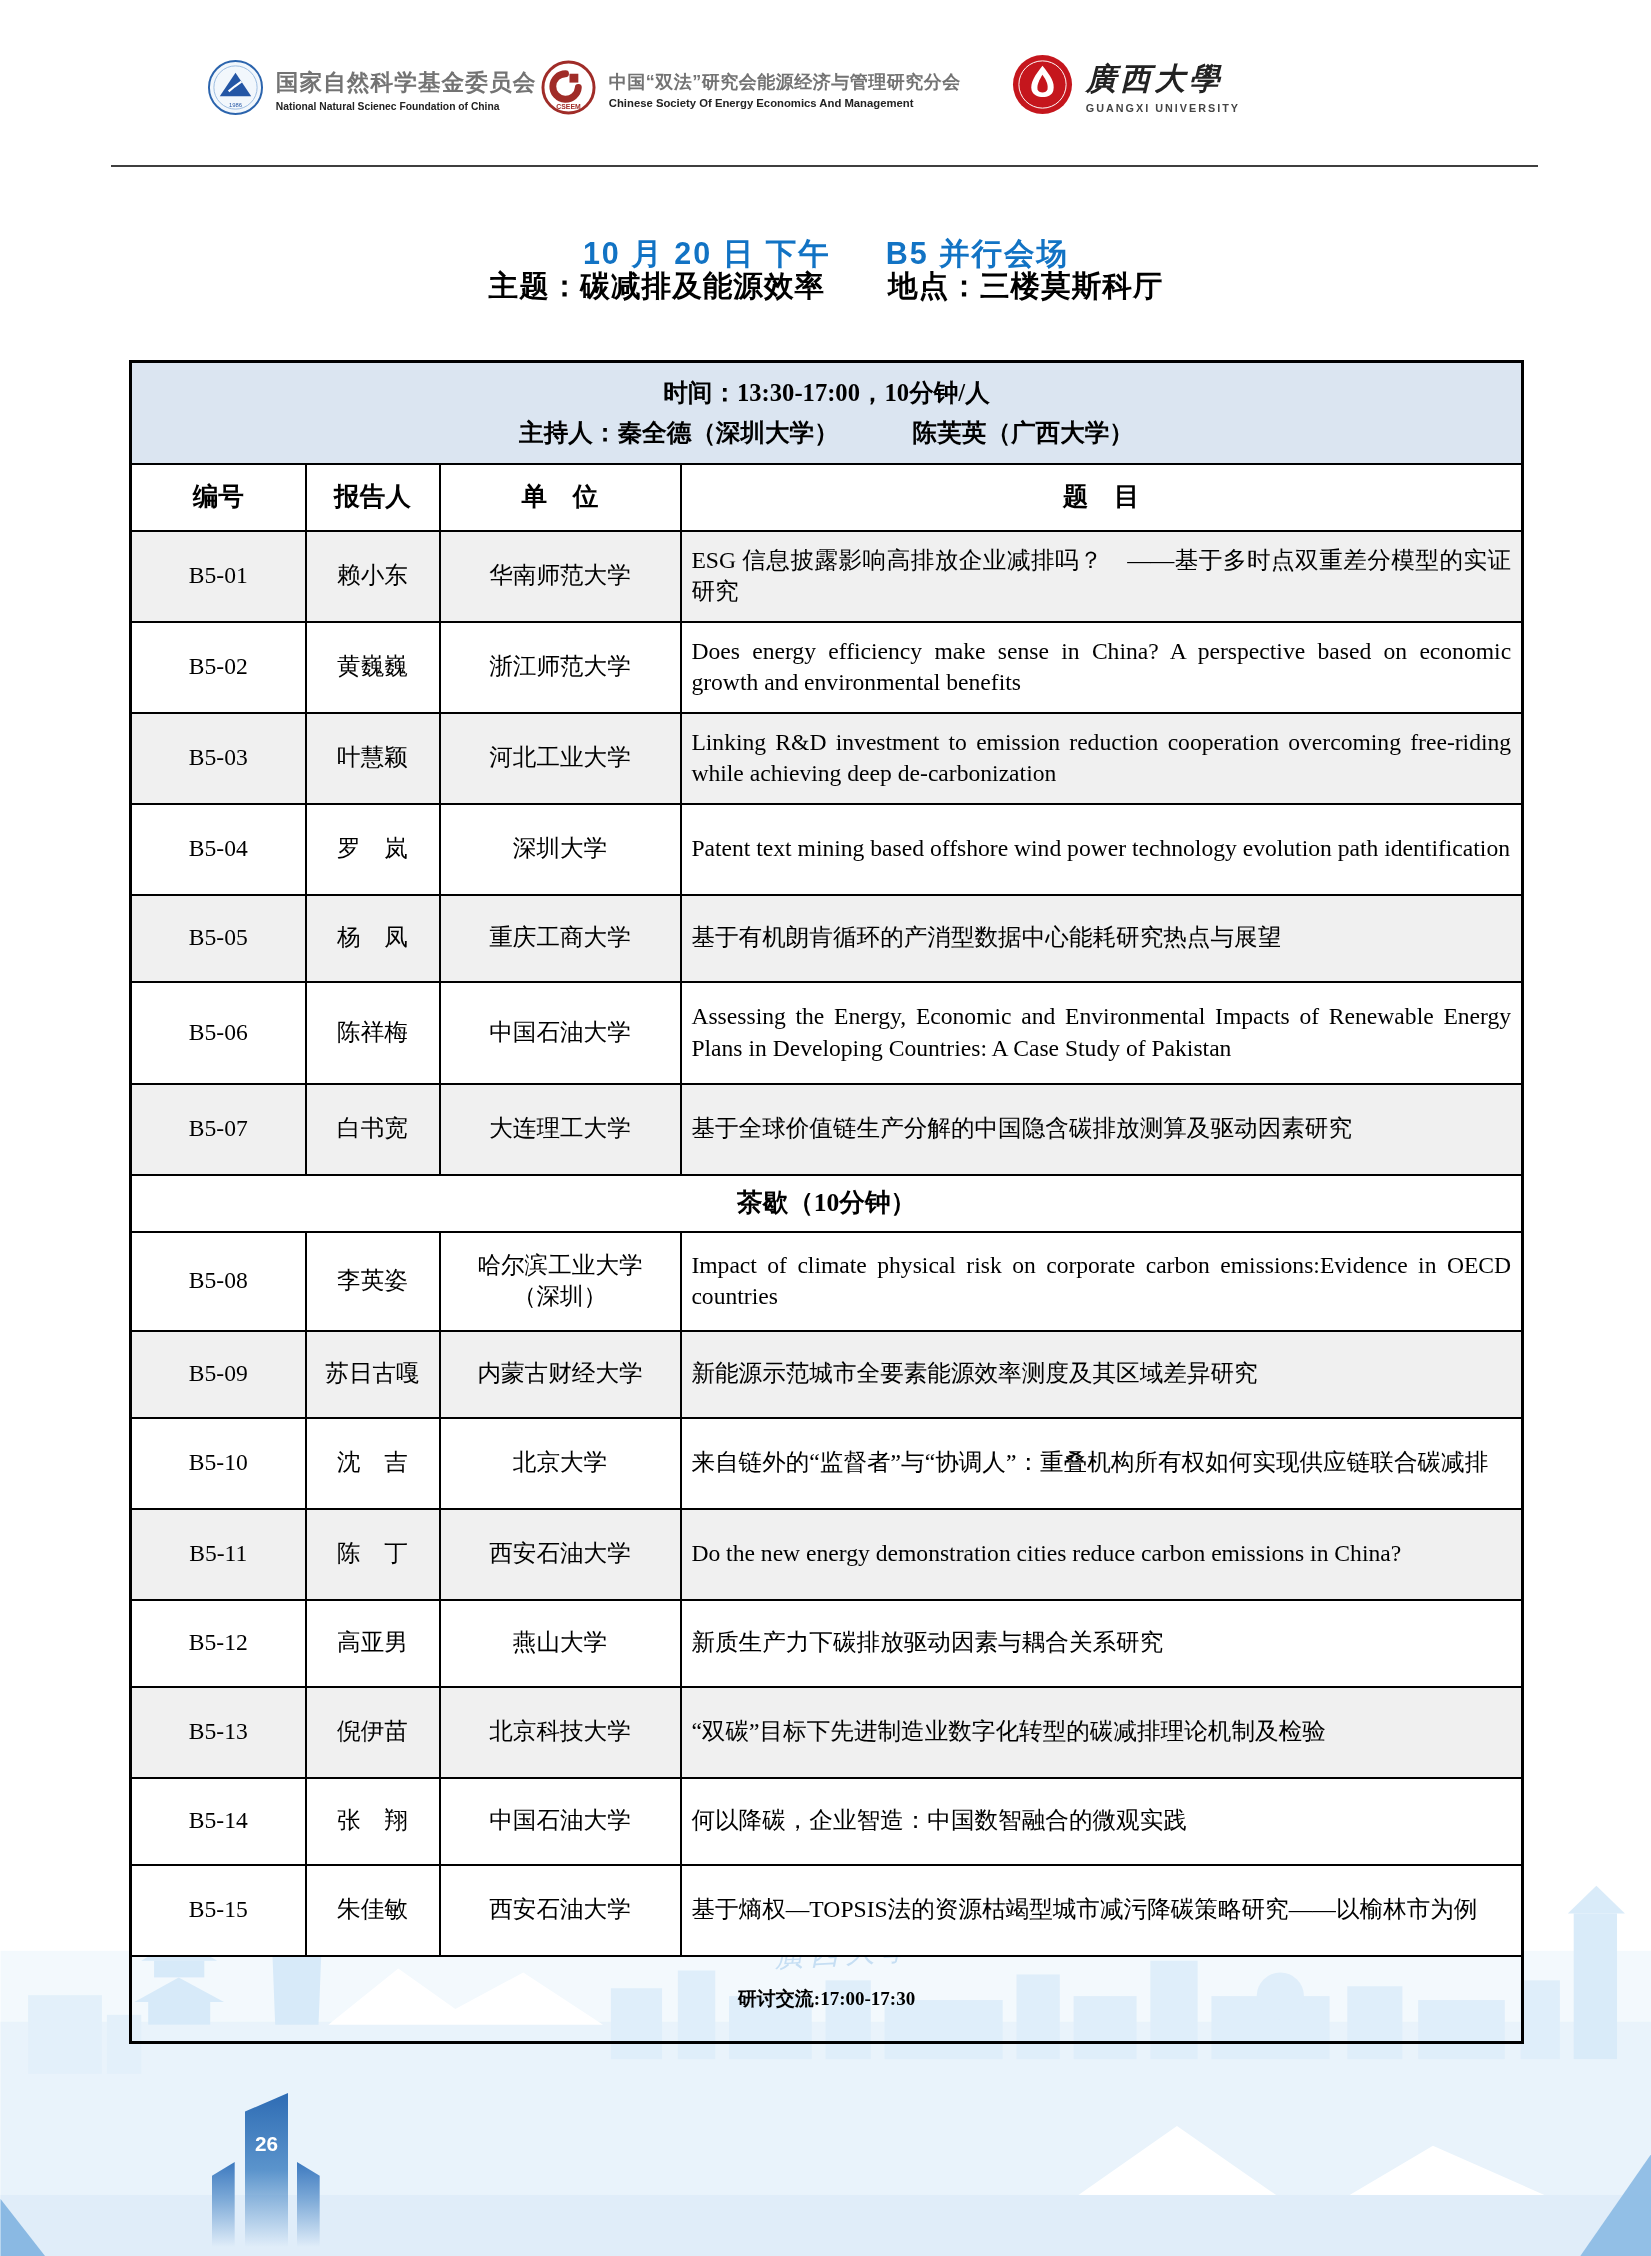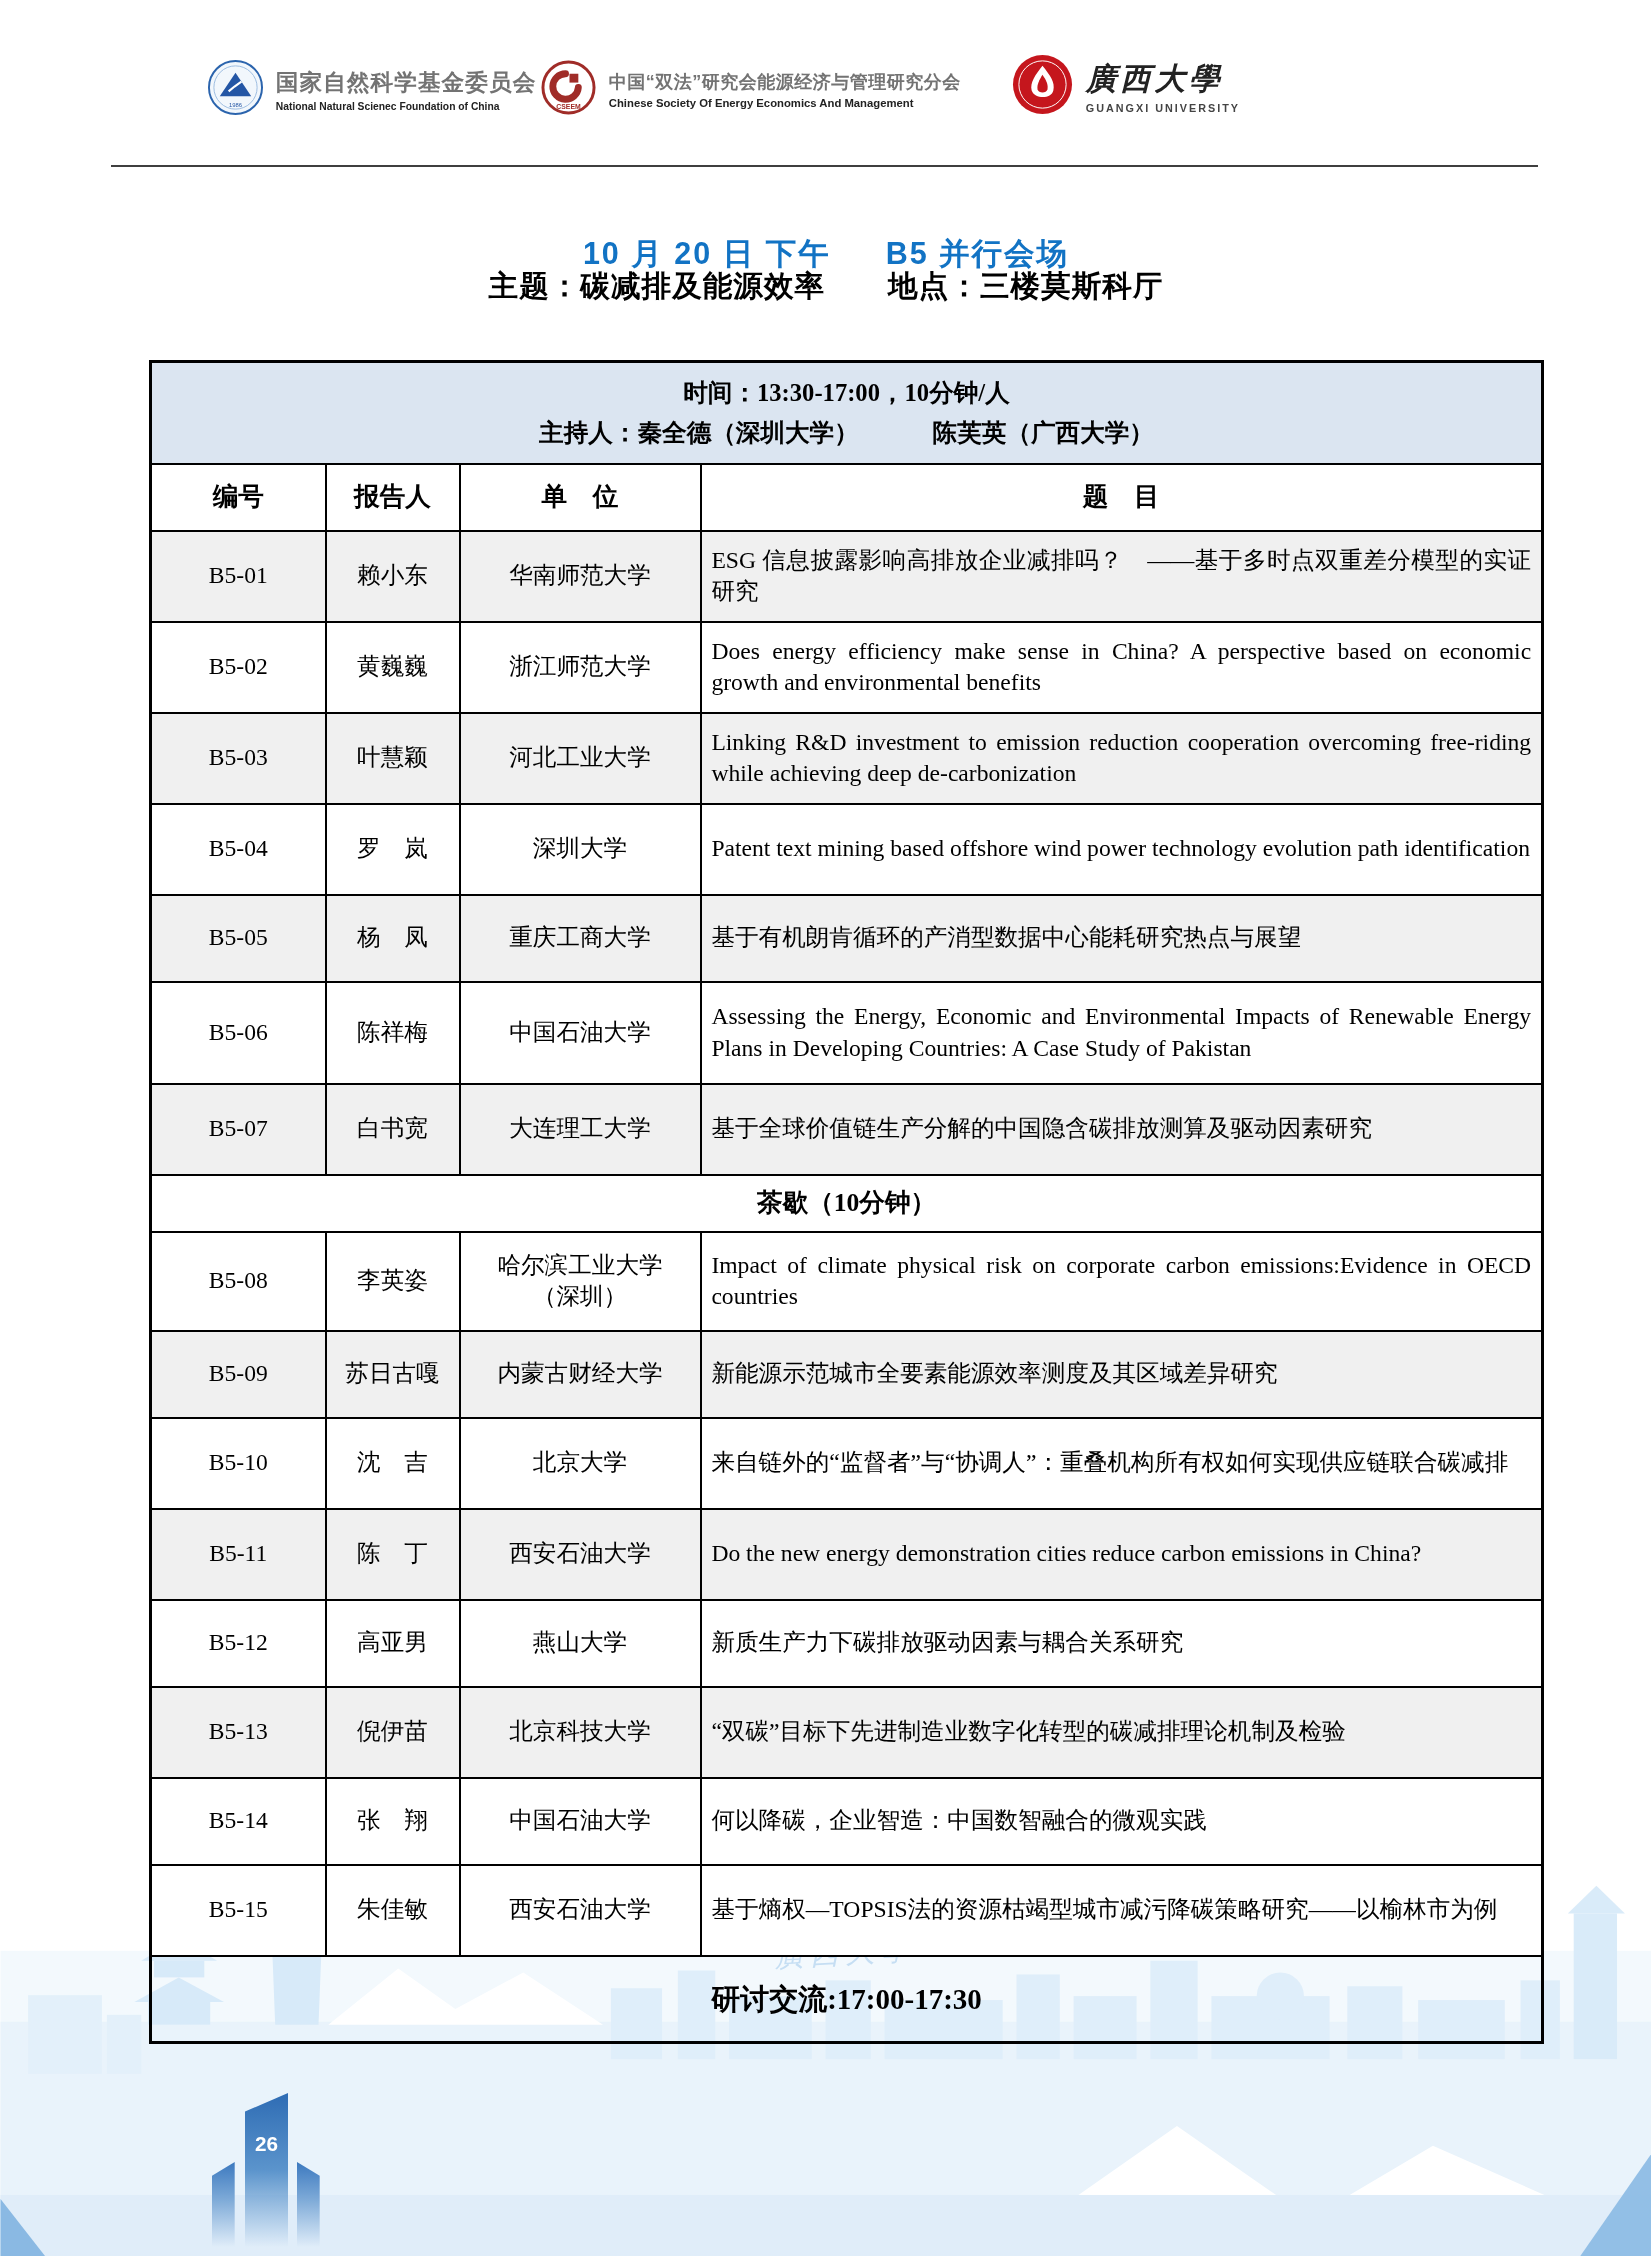--- a/index.html
+++ b/index.html
@@ -27,33 +27,33 @@
   
   .title-line{position:absolute;left:0;top:193px;width:100%;text-align:center;color:#1273c4;
               font-family:"Liberation Sans","DejaVu Sans",sans-serif;font-weight:bold;font-size:30.5px;letter-spacing:2px;z-index:3;margin-top:41px;}
   .title-gap{display:inline-block;width:55px;}
   .subtitle-line{position:absolute;left:0;top:266px;width:100%;text-align:center;color:#000;
               font-family:"Liberation Sans","DejaVu Sans",sans-serif;font-weight:bold;font-size:29.6px;letter-spacing:1px;z-index:3;}
   .subtitle-gap{display:inline-block;width:63px;}
 
   
   table.program{position:absolute;left:129px;top:360px;width:1393px;border-collapse:collapse;
-                table-layout:fixed;border:3px solid #000;z-index:1;margin-left:20px;}
+                table-layout:fixed;border:3px solid #000;z-index:1;}
   table.program td{border:2px solid #000;vertical-align:middle;font-size:23.6px;line-height:1.32;
                    background:#ffffff;padding:3.9px 9.9px;}
   tr.h-band{height:102px;} tr.h-cols{height:67px;} tr.h-2{height:91px;} tr.h-1{height:87px;}
   tr.h-3{height:102px;} tr.h-8{height:99px;} tr.h-break{height:57px;} tr.h-close{height:87px;}
   tr.band td{background:#dbe5f1;text-align:center;font-weight:bold;font-size:24.6px;line-height:1.6;}
   tr.cols td{text-align:center;font-weight:bold;font-size:25.6px;}
   tr.shade td{background:#f0f0f0;}
   td.id-cell,td.speaker-cell,td.affil-cell{text-align:center;}
   td.affil-cell{white-space:pre-line;}
   td.topic-cell{text-align:justify;padding:5.9px 15.8px 5.9px 13.8px;}
   tr.break-row td{text-align:center;font-weight:bold;font-size:25.6px;background:#ffffff;}
-  tr.closing-row td{text-align:center;font-weight:bold;font-size:29px;background:transparent;}
+  tr.closing-row td{text-align:center;font-weight:bold;font-size:19px;background:transparent;}
 
   
   .footer-art{position:absolute;left:0;top:1813px;z-index:0;}
 
   .page-marker{position:absolute;left:209px;top:2093px;width:118px;height:158px;z-index:2;}
   .bar{position:absolute;bottom:3.9px;}
   .bar-left{left:3px;width:22.7px;height:85px;
     background:linear-gradient(180deg,#3c79bf 0%,#7fabd8 45%,rgba(190,216,240,0) 100%);
     clip-path:polygon(0 16%,100% 0,100% 100%,0 100%);}
   .bar-right{left:88px;width:22.7px;height:85px;

